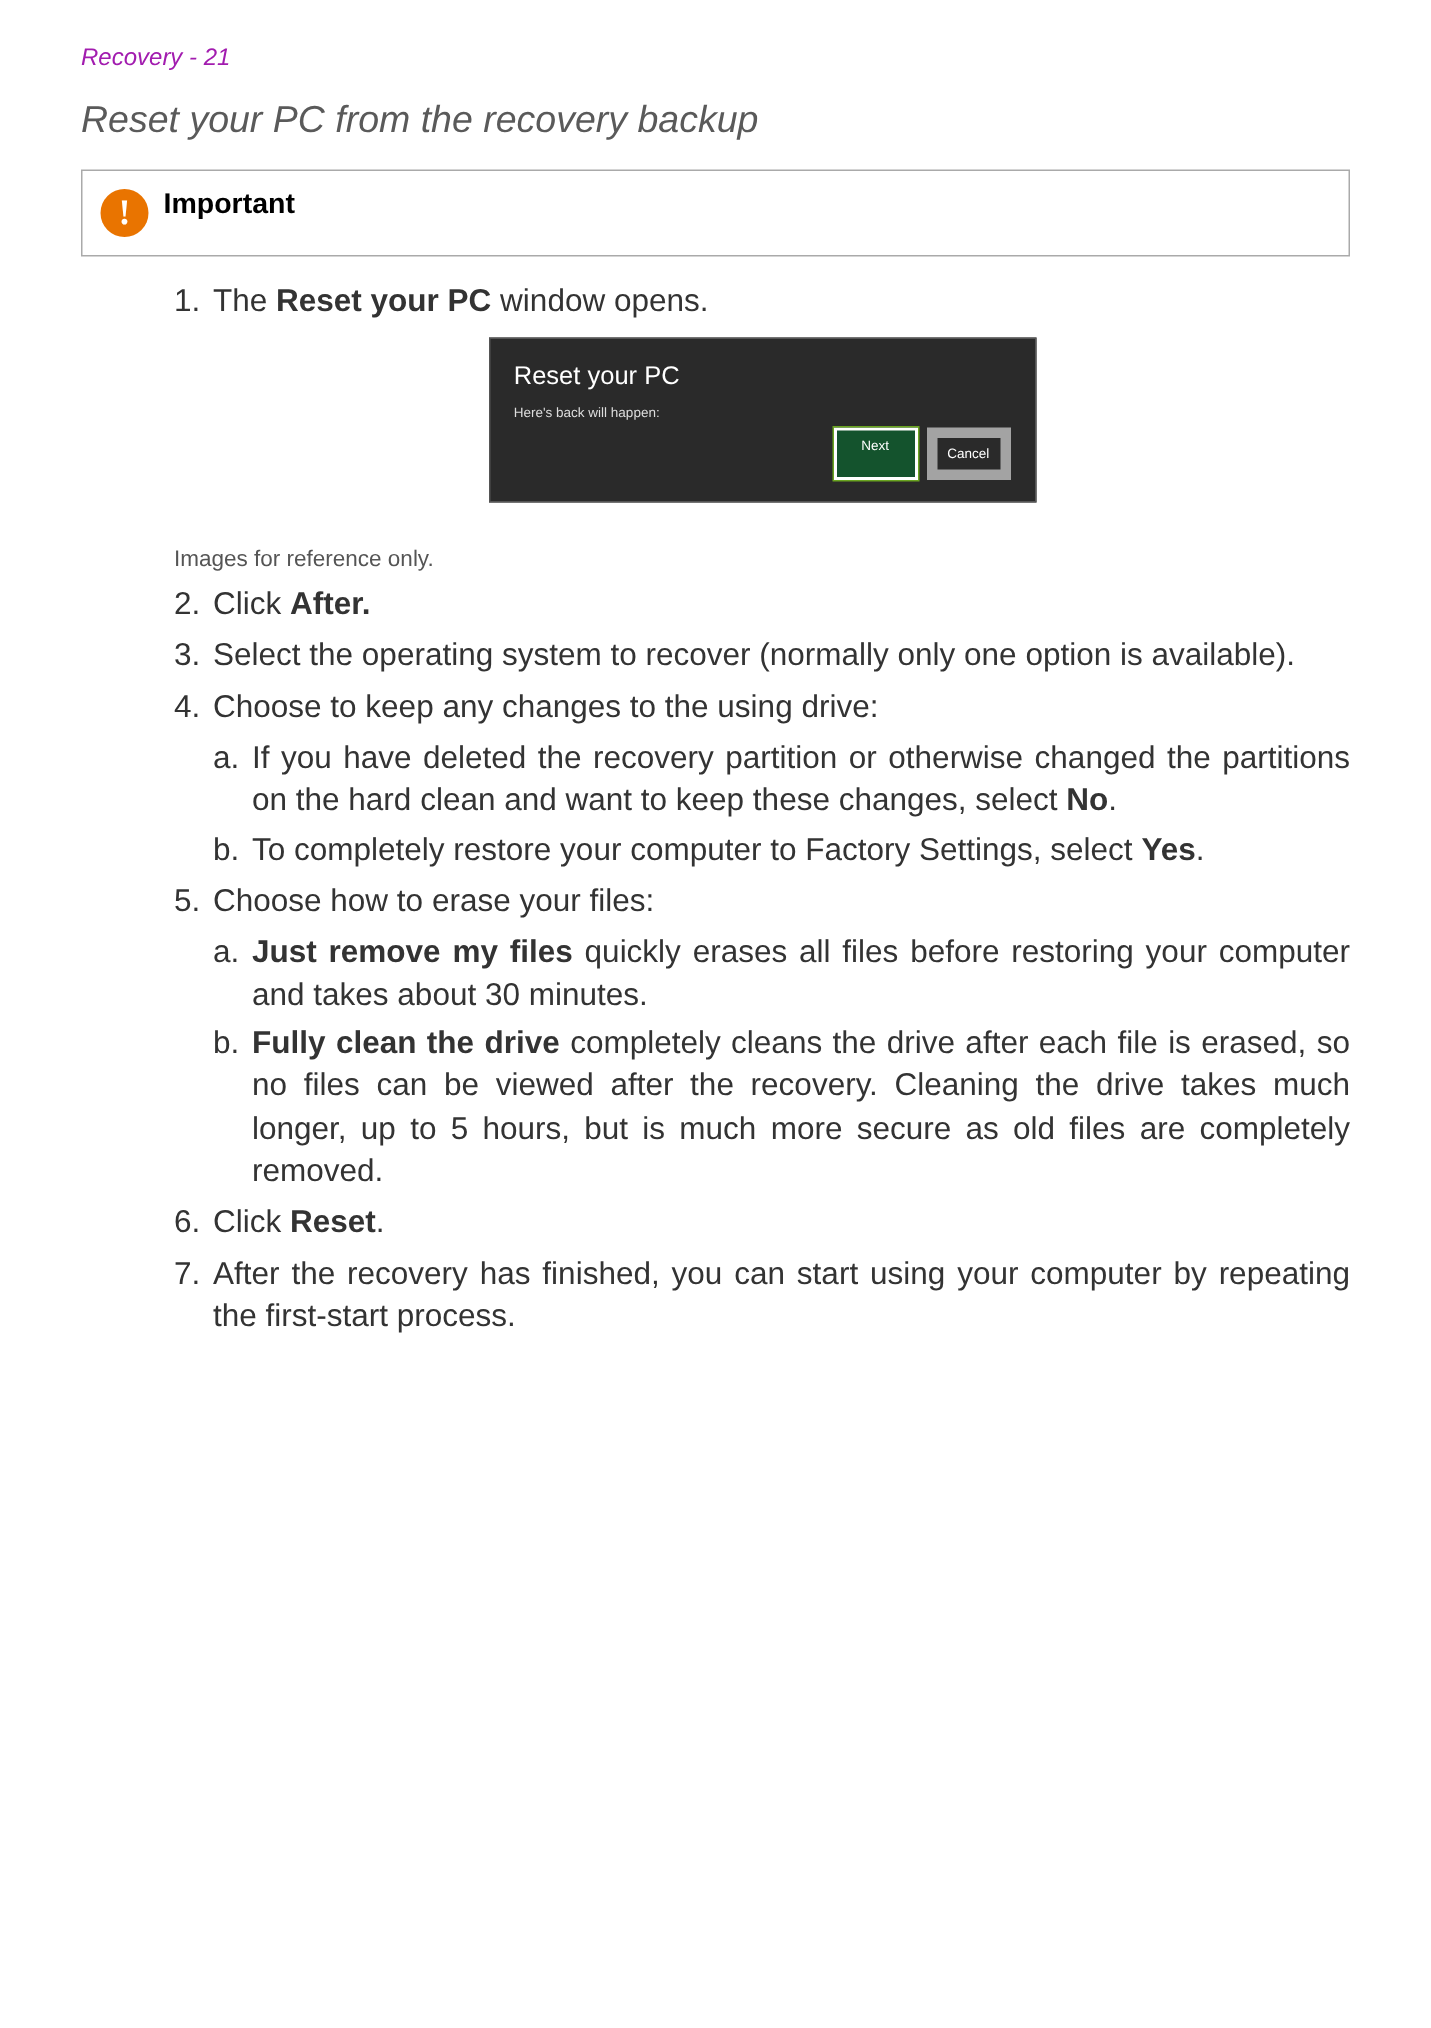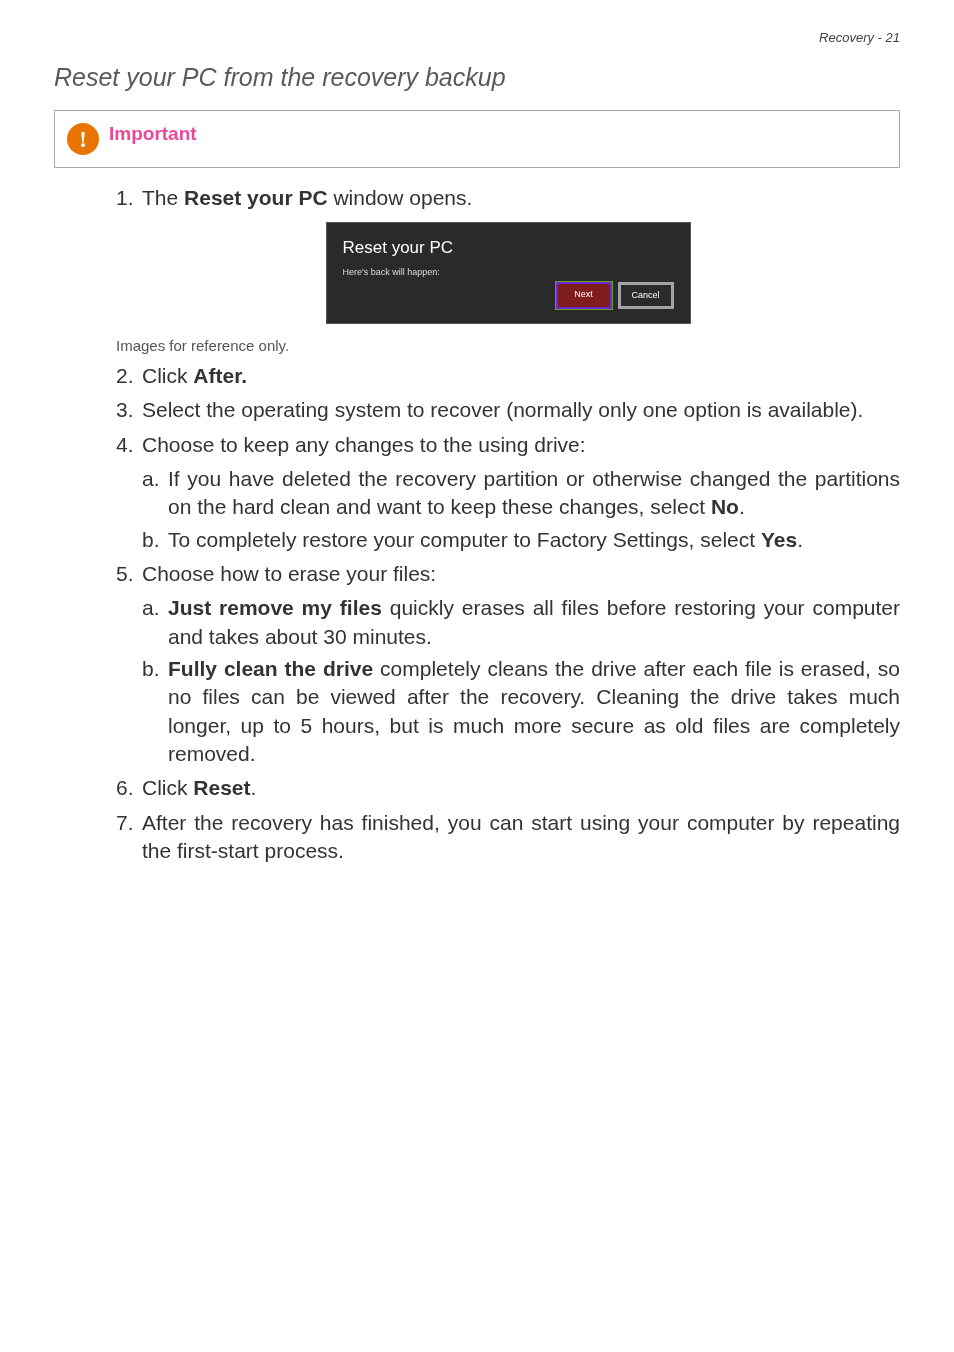--- a/index.html
+++ b/index.html
@@ -7,24 +7,23 @@
       margin: 0;
       padding: 0;
       font-family: Arial, Helvetica, sans-serif;
       background: #fff;
       width: 954px;
     }
     .page {
       padding: 30px 54px 60px 54px;
     }
     .page-header {
-      text-align: right;
       font-style: italic;
-      font-size: 13px;
-      color: #404040;
+      font-size: 16px;
+      color: #a21caf;
       margin-bottom: 18px;
     }
     .section-title {
       font-style: italic;
       font-size: 25px;
       color: #5a5a5a;
       margin: 0 0 18px 0;
       font-weight: normal;
     }
     .callout {
@@ -46,21 +45,21 @@
       display: flex;
       align-items: center;
       justify-content: center;
       flex-shrink: 0;
       font-family: Georgia, serif;
     }
     .callout-content {
       flex: 1;
     }
     .callout-title {
-      color: #ec4899;
+      color: #000000;
       font-weight: bold;
       font-size: 19px;
       margin: 0 0 2px 0;
     }
     .callout-text {
       color: #e97400;
       font-weight: bold;
       font-size: 18px;
       margin: 0;
     }
@@ -90,21 +89,21 @@
     .sub-num {
       flex-shrink: 0;
       min-width: 26px;
     }
     .sub-body {
       flex: 1;
     }
     .caption {
       font-size: 15px;
       color: #555;
-      margin: 12px 0 4px 0;
+      margin: 28px 0 4px 0;
     }
     .bold { font-weight: bold; }
 
     .dialog-wrap {
       display: flex;
       justify-content: center;
       margin: 10px 0 8px 0;
     }
     .dialog {
       width: 365px;
@@ -137,27 +136,27 @@
     .dialog-buttons {
       display: flex;
       justify-content: flex-end;
       gap: 6px;
     }
     .btn {
       font-size: 9px;
       padding: 4px 0;
       width: 56px;
       text-align: center;
-      border: 3px solid #a3a3a3;
+      border: 7px solid #a3a3a3;
       cursor: pointer;
     }
     .btn-next {
-      background: #7f1d1d;
-      color: #fff;
-      border: 2px solid #6d28d9;
+      background: #14532d;
+      color: #fff;
+      border: 2px solid #ffffff;
       outline: 1px solid #6aa420;
     }
     .btn-cancel {
       background: #2a2a2a;
       color: #fff;
     }
   </style>
 </head>
 <body>
 

